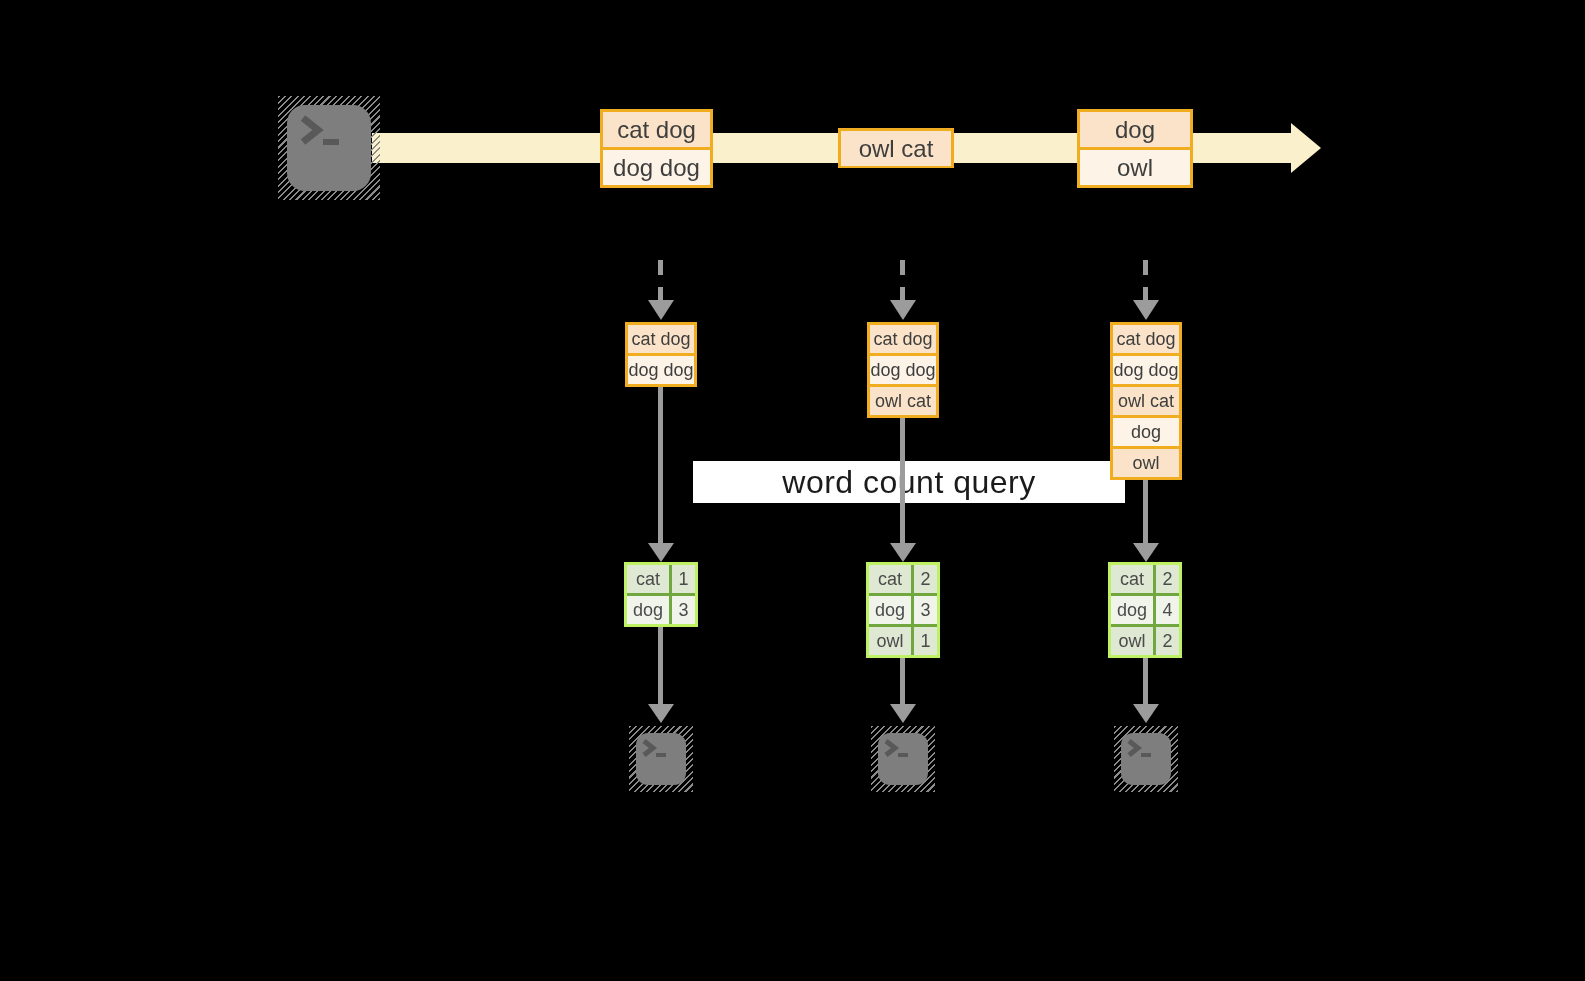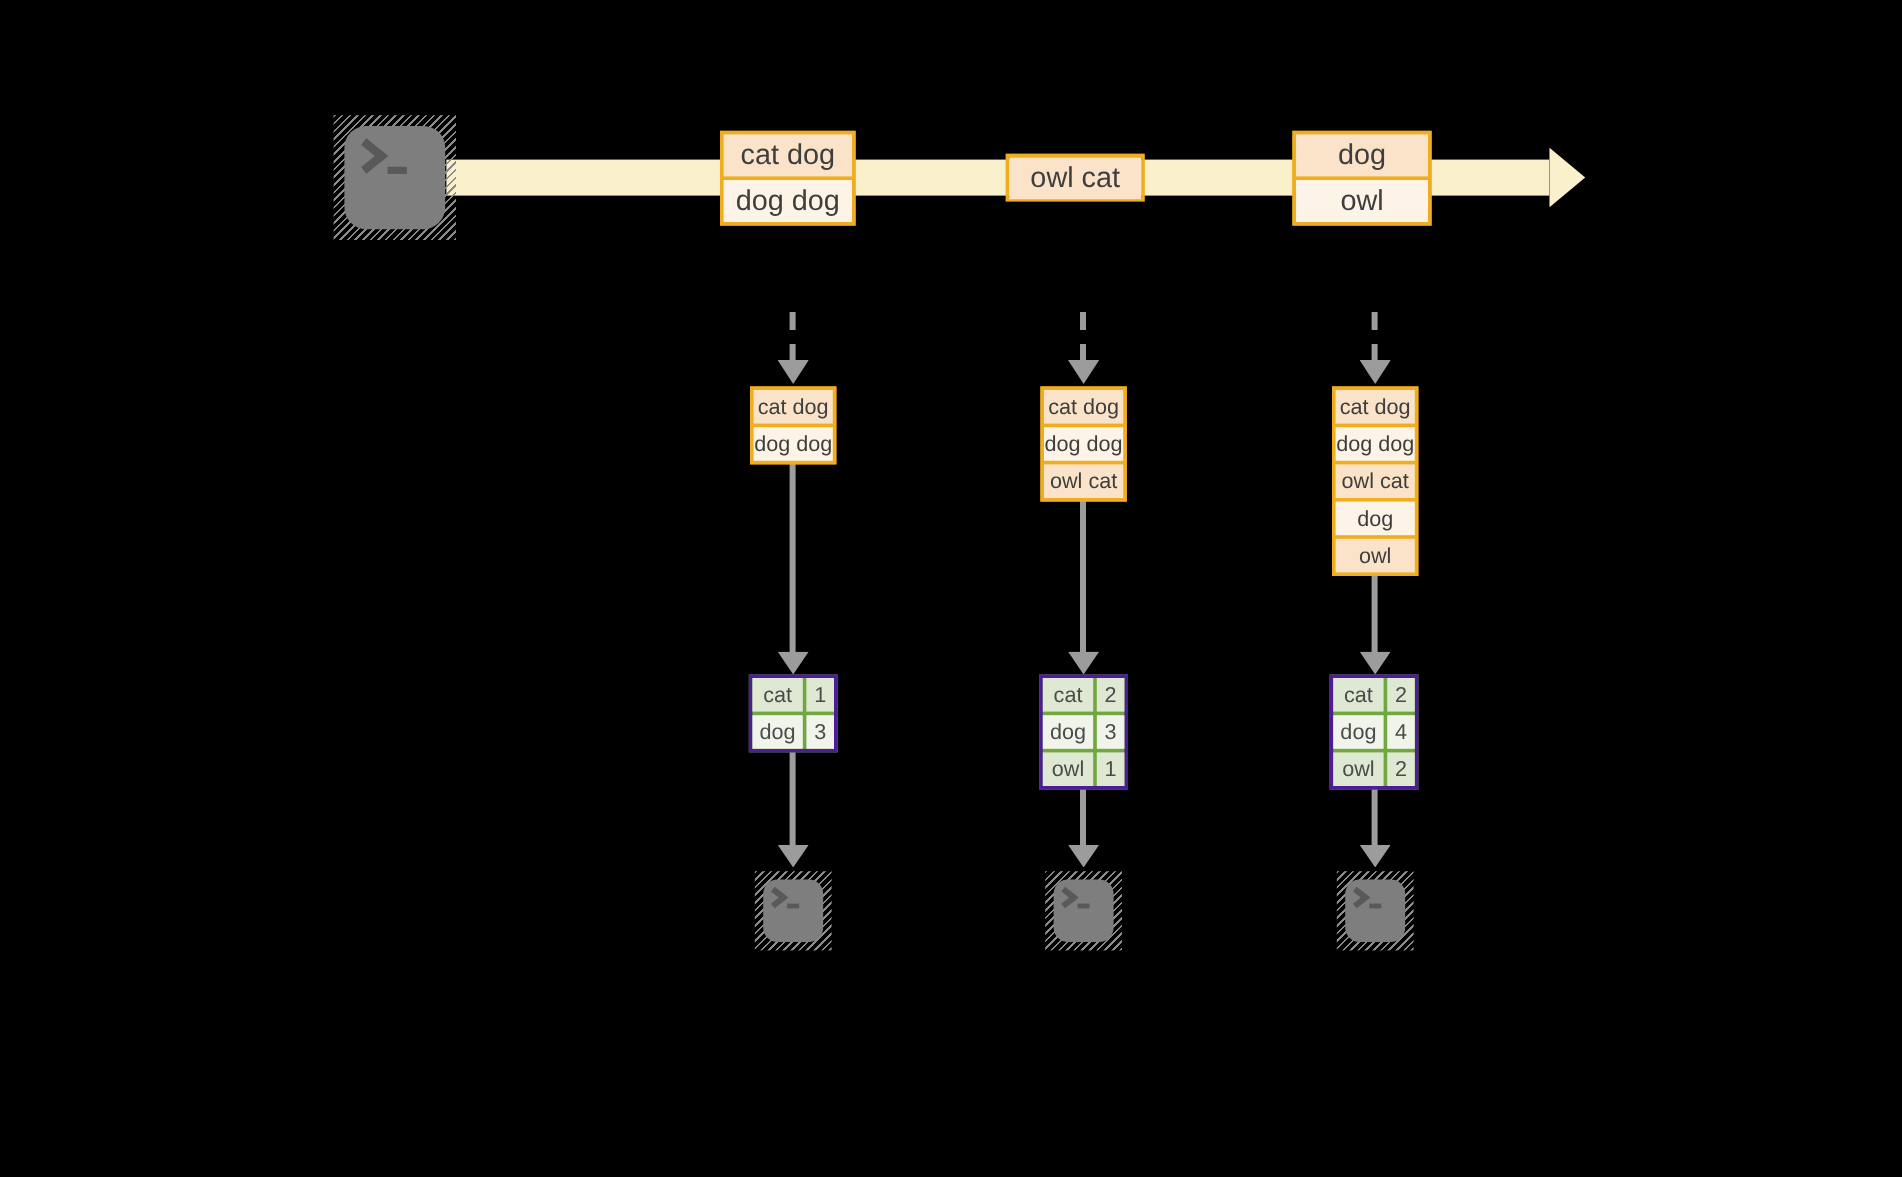--- a/index.html
+++ b/index.html
@@ -22,21 +22,21 @@
   .term svg{position:absolute;}
   
   .wstack{position:absolute;border:3px solid #F0AD1F;background:#F0AD1F;
     display:flex;flex-direction:column;gap:3px;z-index:4;}
   .wcell{display:flex;align-items:center;justify-content:center;color:#3e3e3e;flex:none;}
   .wcell.lg{height:35px;font-size:24px;}
   .wcell.sm{height:28px;font-size:18px;}
   .tone-peach{background:#FAE3C8;}
   .tone-cream{background:#FDF3E6;text-align:right;}
   
-  .gtable{position:absolute;border:3px solid #4c1d95;background:#71A73F;
+  .gtable{position:absolute;border:3px solid #bef264;background:#71A73F;
     display:grid;grid-template-columns:42px 23px;gap:3px;z-index:4;}
   .gcell{height:28px;display:flex;align-items:center;justify-content:center;
     font-size:18px;color:#4b4b4b;}
   .g-dark{background:#DFE8D2;}
   .g-light{background:#F1F4EB;}
   
   .vline{position:absolute;width:5px;background:#9c9c9c;z-index:3;}
   .vdash{position:absolute;width:5px;z-index:3;
     background:repeating-linear-gradient(to bottom,#9c9c9c 0 15px,rgba(0,0,0,0) 15px 27px);}
   .ahead{position:absolute;width:26px;height:20px;background:#9c9c9c;
@@ -68,20 +68,21 @@
     <div class="wcell lg tone-cream">dog dog</div>
   </div>
   <div class="wstack" style="left:838px;top:128px;width:116px;height:40px;">
     <div class="wcell lg tone-peach">owl cat</div>
   </div>
   <div class="wstack" style="left:1077px;top:109px;width:116px;height:79px;">
     <div class="wcell lg tone-peach">dog</div>
     <div class="wcell lg tone-cream">owl</div>
   </div>
 
+  <div class="banner">word count query</div>
 
   <div class="vdash" style="left:658px;top:260px;height:42px;"></div>
   <div class="ahead" style="left:648px;top:300px;"></div>
 
   <div class="wstack" style="left:625px;top:322px;width:72px;height:65px;">
     <div class="wcell sm tone-peach">cat dog</div>
     <div class="wcell sm tone-cream">dog dog</div>
   </div>
 
   <div class="vline" style="left:658px;top:386px;height:158px;"></div>

